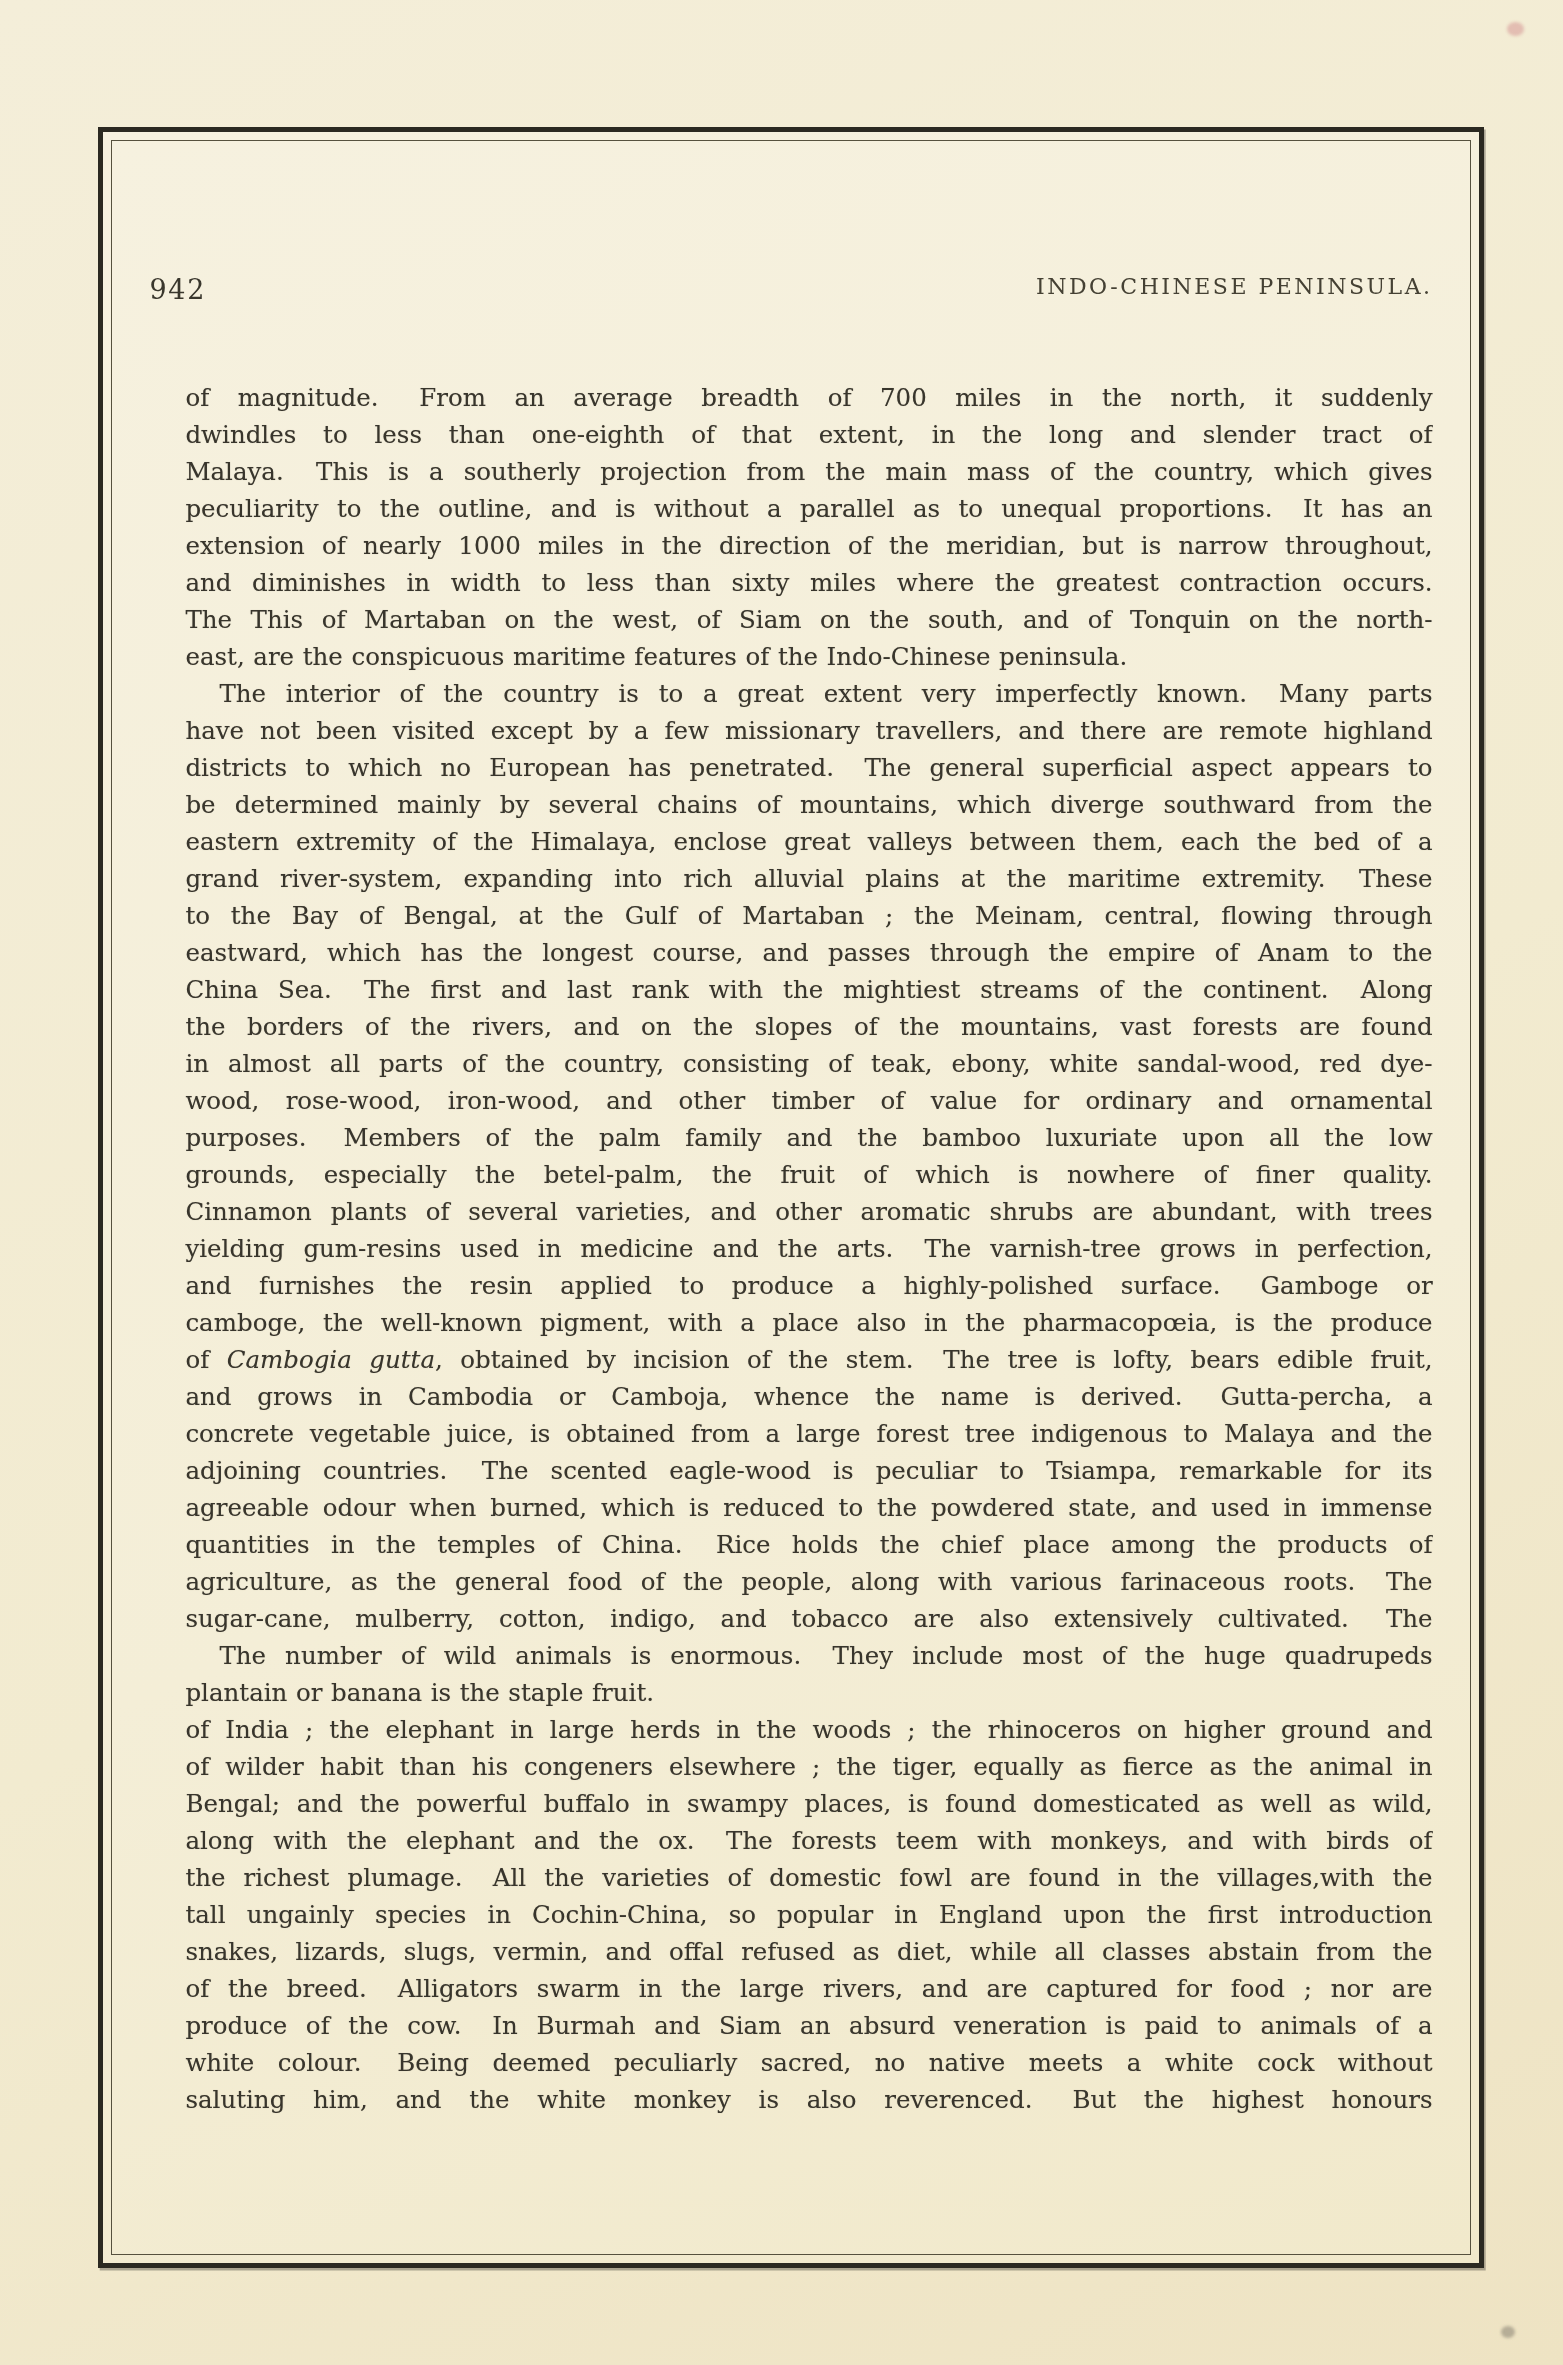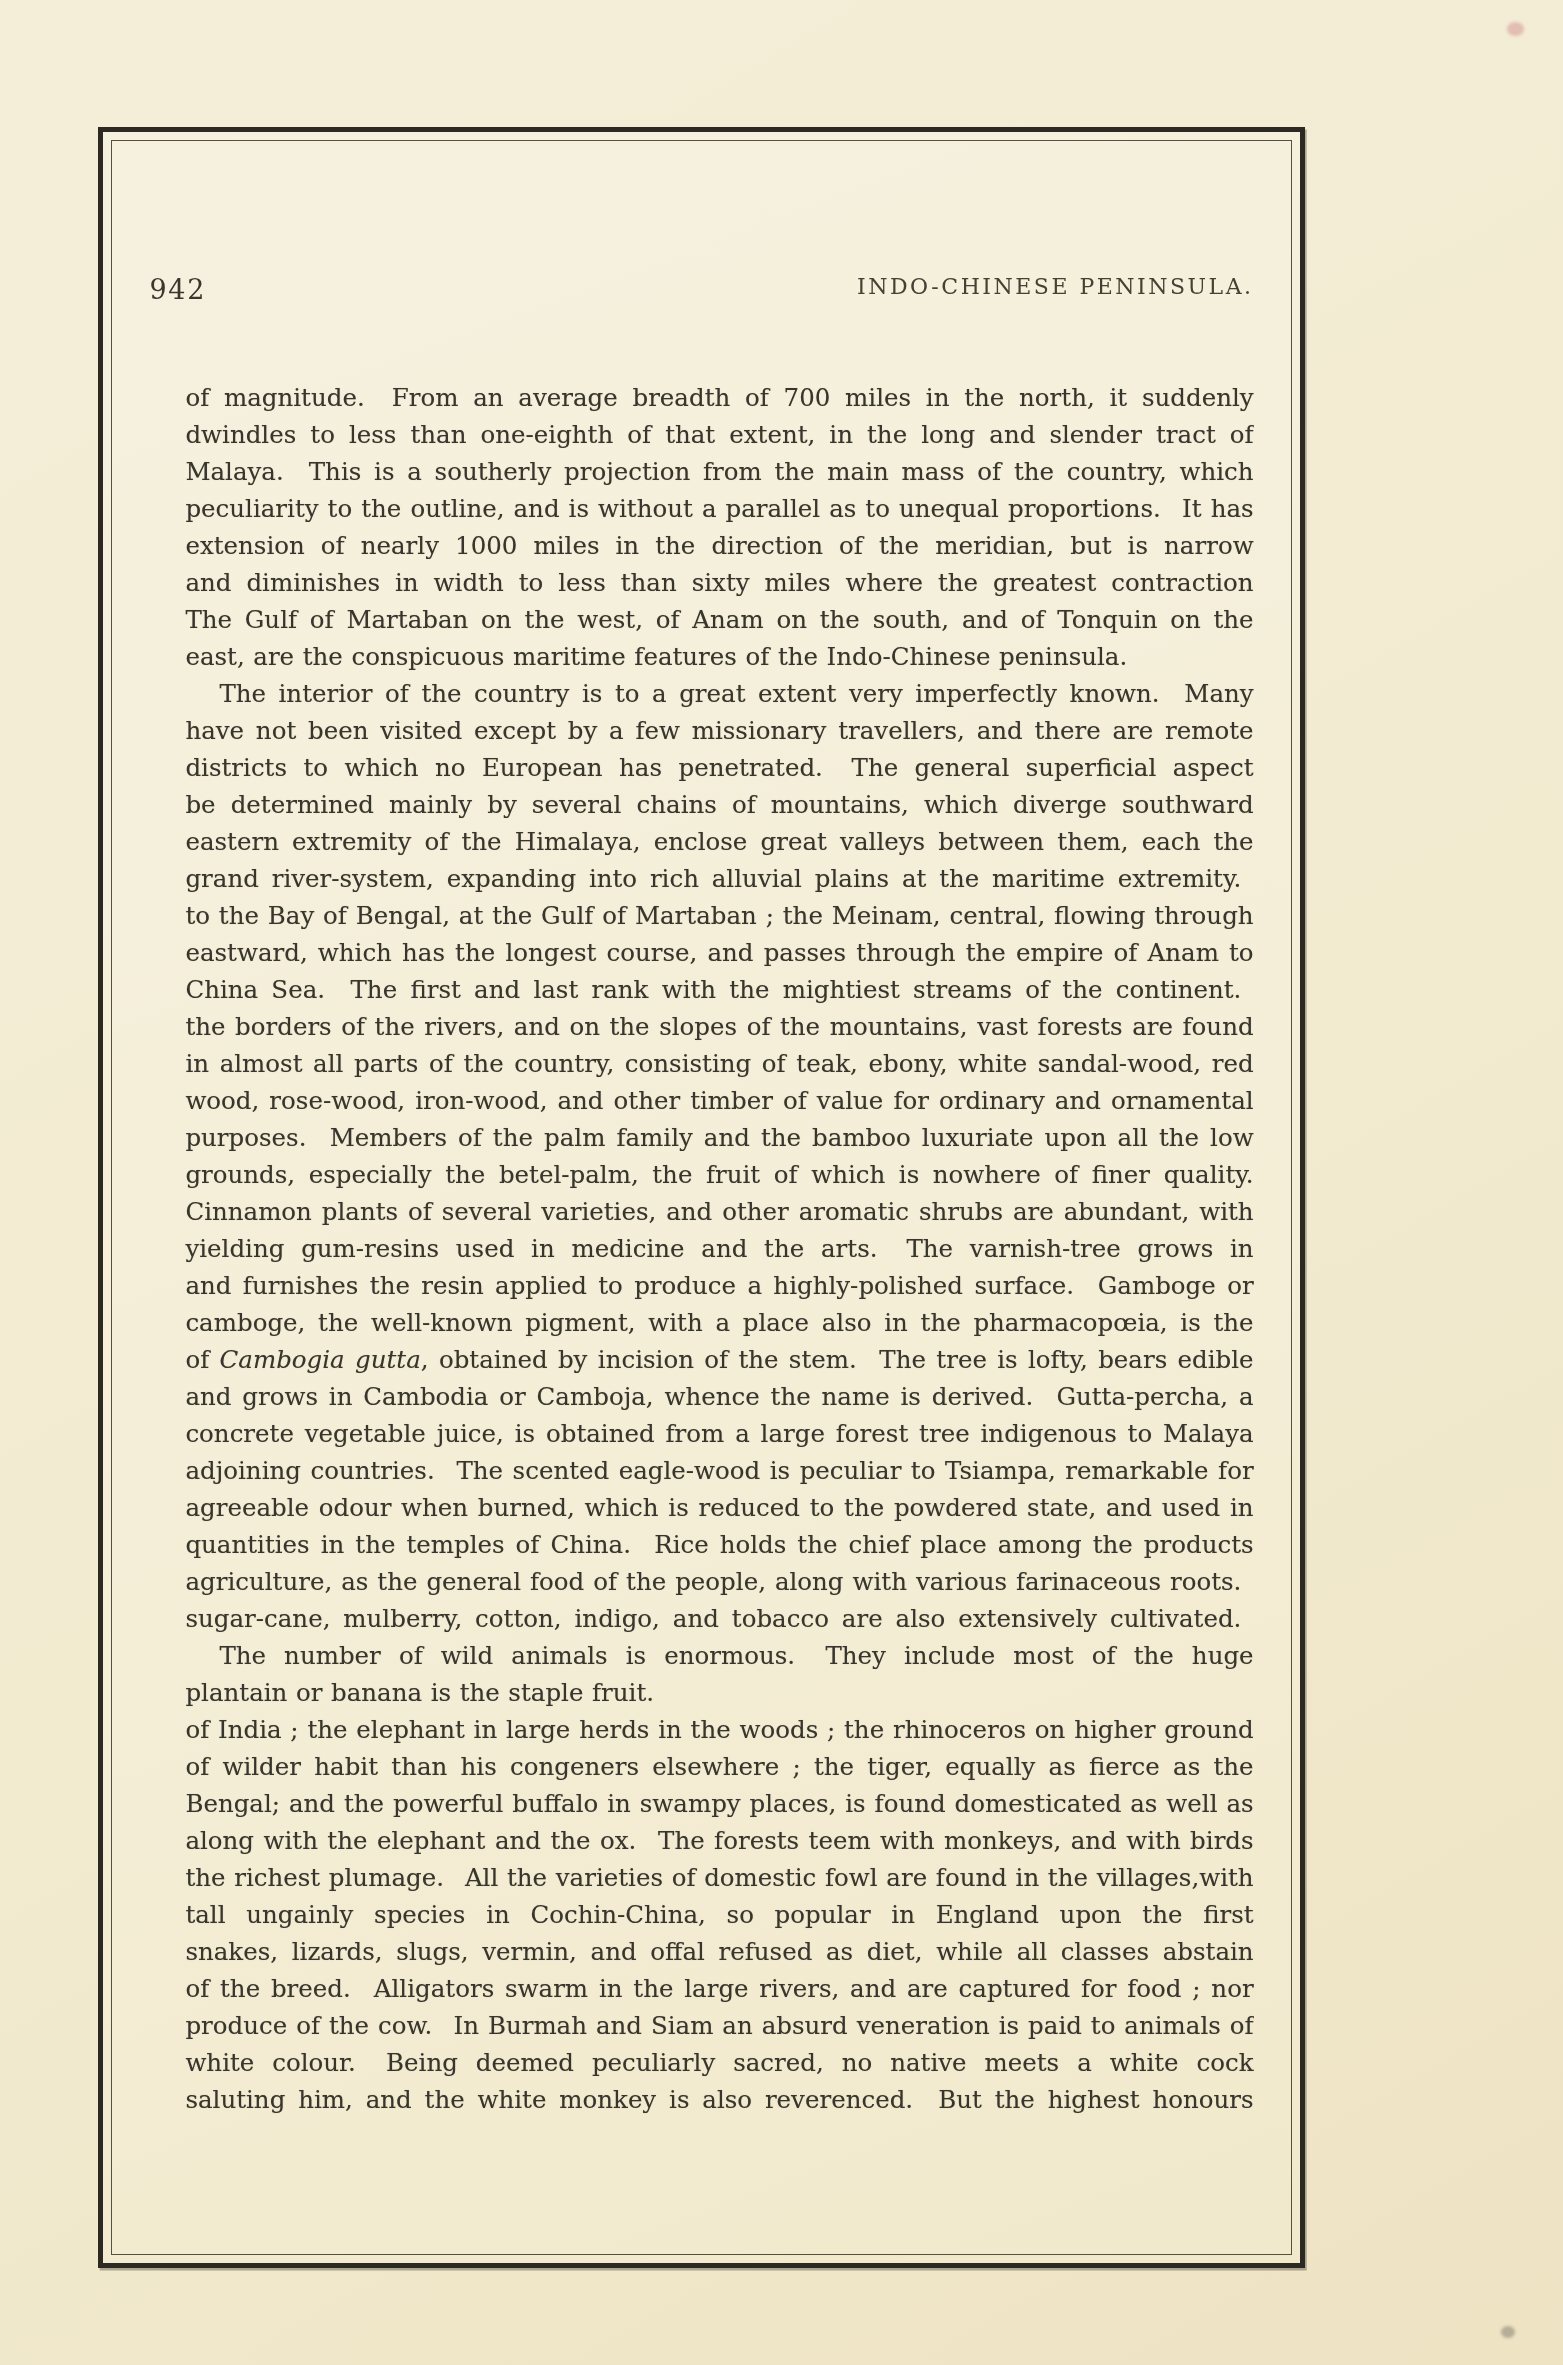--- a/index.html
+++ b/index.html
@@ -16,21 +16,21 @@
     color: #38352c;
   }
   .scan {
     position: absolute;
     inset: 0;
   }
   .page-frame-outer {
     position: absolute;
     left: 98px;
     top: 127px;
-    width: 1207px;
+    width: 1386px;
     height: 2141px;
     box-sizing: border-box;
     border: 5px solid #2b2921;
     background: linear-gradient(160deg, #f6f1df 0%, #f4eed7 60%, #f1e9cb 100%);
     box-shadow: 1.7px 2.5px 0 rgba(43,41,33,0.35);
   }
   .page-frame-inner {
     position: absolute;
     inset: 8.4px;
     box-sizing: border-box;
@@ -117,21 +117,21 @@
           <span class="pagenum">942</span>
           <span class="running">INDO-CHINESE PENINSULA.</span>
         </div>
         <div class="textbody">
             <div class="line">of magnitude.  From an average breadth of 700 miles in the north, it suddenly</div>
             <div class="line">dwindles to less than one-eighth of that extent, in the long and slender tract of</div>
             <div class="line">Malaya.  This is a southerly projection from the main mass of the country, which gives</div>
             <div class="line">peculiarity to the outline, and is without a parallel as to unequal proportions.  It has an</div>
             <div class="line">extension of nearly 1000 miles in the direction of the meridian, but is narrow throughout,</div>
             <div class="line">and diminishes in width to less than sixty miles where the greatest contraction occurs.</div>
-            <div class="line">The Gulf of Martaban on the west, of Anam on the south, and of Tonquin on the north-</div>
+            <div class="line">The This of Martaban on the west, of Siam on the south, and of Tonquin on the north-</div>
             <div class="line last">east, are the conspicuous maritime features of the Indo-Chinese peninsula.</div>
             <div class="line indent">The interior of the country is to a great extent very imperfectly known.  Many parts</div>
             <div class="line">have not been visited except by a few missionary travellers, and there are remote highland</div>
             <div class="line">districts to which no European has penetrated.  The general superficial aspect appears to</div>
             <div class="line">be determined mainly by several chains of mountains, which diverge southward from the</div>
             <div class="line">eastern extremity of the Himalaya, enclose great valleys between them, each the bed of a</div>
             <div class="line">grand river-system, expanding into rich alluvial plains at the maritime extremity.  These</div>
             <div class="line">to the Bay of Bengal, at the Gulf of Martaban ; the Meinam, central, flowing through</div>
             <div class="line">eastward, which has the longest course, and passes through the empire of Anam to the</div>
             <div class="line">China Sea.  The first and last rank with the mightiest streams of the continent.  Along</div>

